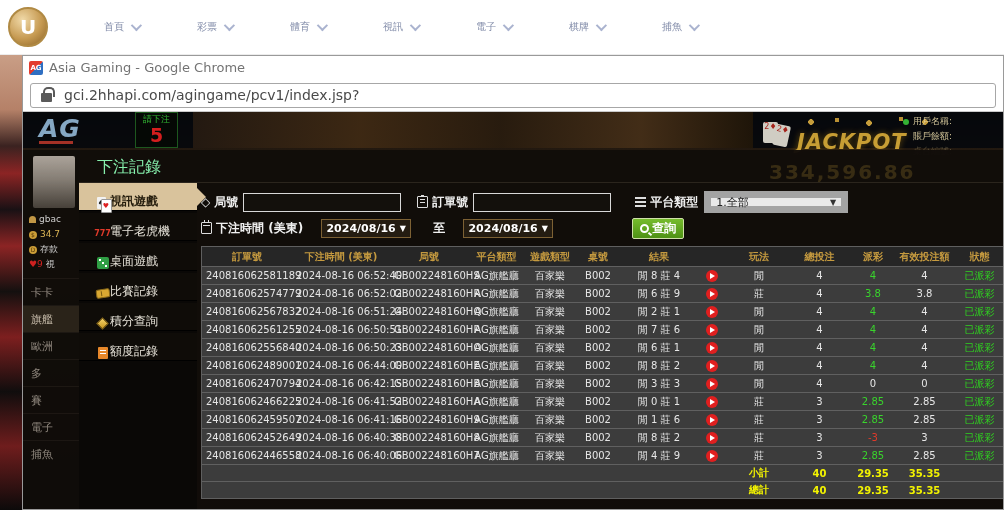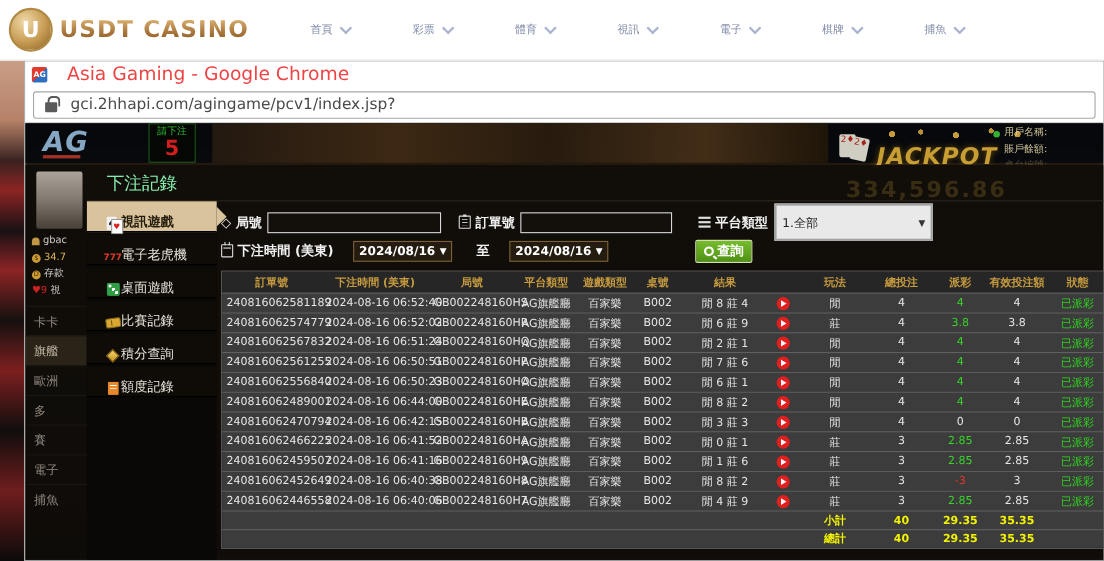--- a/index.html
+++ b/index.html
@@ -28,21 +28,21 @@
   .chev { width:8px; height:8px; border-right:2px solid #aab3cf; border-bottom:2px solid #aab3cf;
     transform:rotate(45deg) translateY(-2px); }
 
   
   .browser { position:absolute; left:22px; top:55px; width:982px; height:455px;
     border:1px solid #9a9a9a; background:#fff; z-index:4; }
   .titlebar { height:23px; display:flex; align-items:center; padding-left:6px; background:#fff; }
   .favicon { width:14px; height:14px; border-radius:2px;
     background:linear-gradient(135deg,#e23b2e 50%,#2f6fc2 50%); color:#fff;
     font-size:7px; font-weight:bold; display:flex; align-items:center; justify-content:center; }
-  .win-title { margin-left:18px; font-size:17px; color:#ef4444; }
+  .win-title { margin-left:6px; font-size:13px; color:#737373; }
   .urlbar { height:33px; background:#fff; border-bottom:1px solid #c9c9c9;
     display:flex; align-items:center; padding:0 7px; }
   .urlbox { flex:1; height:25px; border:1px solid #a7a7a7; border-radius:3px; background:#fff;
     display:flex; align-items:center; padding-left:10px; }
   .lock { position:relative; width:11px; height:9px; background:#5a5a5a; border-radius:1px; margin-top:4px; }
   .lock::before { content:""; position:absolute; left:1.5px; top:-6px; width:8px; height:8px;
     border:2px solid #5a5a5a; border-bottom:none; border-radius:5px 5px 0 0; }
   .url-text { margin-left:12px; font-size:14px; color:#4a4a4a;text-align:center; }
 
   
@@ -144,21 +144,21 @@
   .cal-ic::before { content:""; position:absolute; left:1px; right:1px; top:2px; height:1px; background:#ddd; }
   .cal-ic::after { content:""; position:absolute; left:2px; top:-3px; width:1px; height:3px;
     background:#ddd; box-shadow:4px 0 #ddd; }
   .list-ic { width:11px; height:10px; border-top:2px solid #ddd; border-bottom:2px solid #ddd;
     position:relative; }
   .list-ic::before { content:""; position:absolute; left:0; right:0; top:2px; height:2px; background:#ddd; }
   .txt-input { height:19px; background:#13100c; border:1px solid #d8d8d8; color:#eee;
     font-size:11px; padding:0 4px; margin-left:5px; }
   .inp-round { width:158px; }
   .inp-order { width:138px; margin-right:24px; }
-  .sel { height:34px; width:144px; margin-left:6px; background:#e9e9e9; border:2px solid #a3a3a3;
+  .sel { height:22px; width:144px; margin-left:6px; background:#e9e9e9; border:7px solid #a3a3a3;
     color:#222; font-size:11px; font-weight:normal; display:flex; align-items:center;
     justify-content:space-between; padding:0 5px; cursor:pointer; }
   .sel .arr { font-size:8px; color:#333; }
   .date-btn { height:19px; width:90px; margin:0 4px; background:#241c11; border:1px solid #7d6134;
     color:#fff; font-size:11px; font-weight:bold; display:flex; align-items:center;
     justify-content:center; gap:4px; cursor:pointer; }
   .date-btn .arr { font-size:8px; }
   .to-label { margin:0 14px 0 18px; }
   .search-btn { height:21px; margin-left:75px; background:linear-gradient(180deg,#76bc2d,#4e9114);
     border:1px solid #cfe0a8; border-radius:2px; color:#fff; font-size:12px; font-weight:bold;
@@ -187,21 +187,20 @@
   .sumrow .cell { color:#f2f200; }
 </style>
 </head>
 <body>
 
 <div class="photo-strip"></div>
 
 <div class="topnav">
   <div class="brand">
     <div class="brand-emblem">U</div>
-    <div class="brand-text">USDT CASINO</div>
   </div>
   <div class="nav-items" id="nav-items">
       <div class="nav-item">
         <span>首頁</span>
         <span class="chev"></span>
       </div>
       <div class="nav-item">
         <span>彩票</span>
         <span class="chev"></span>
       </div>

